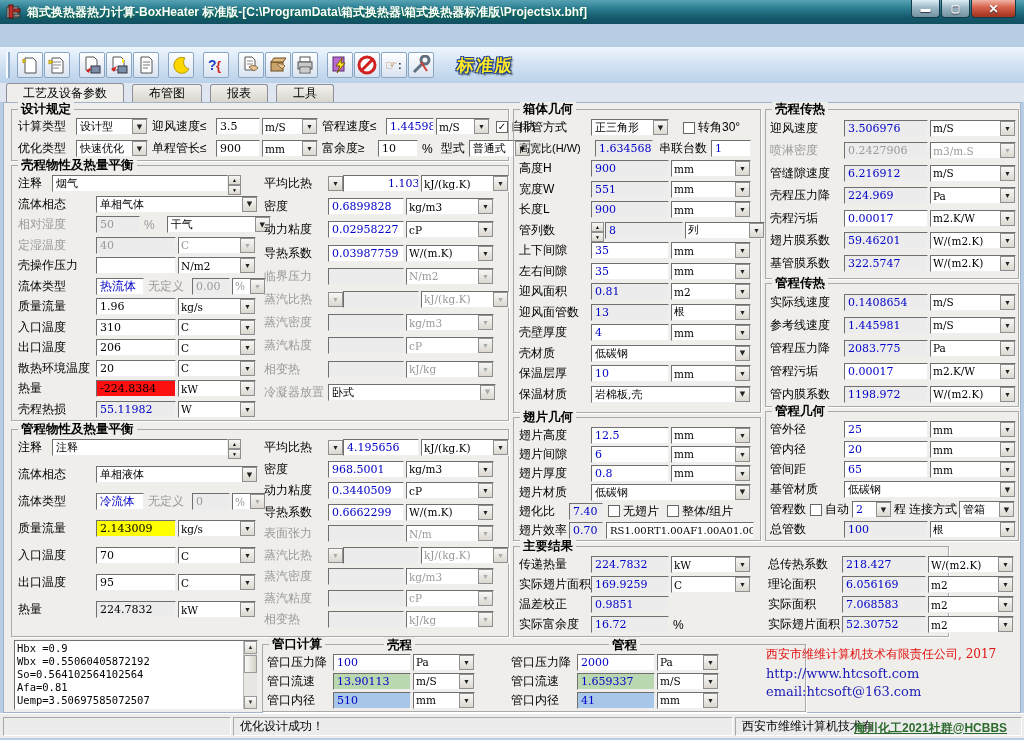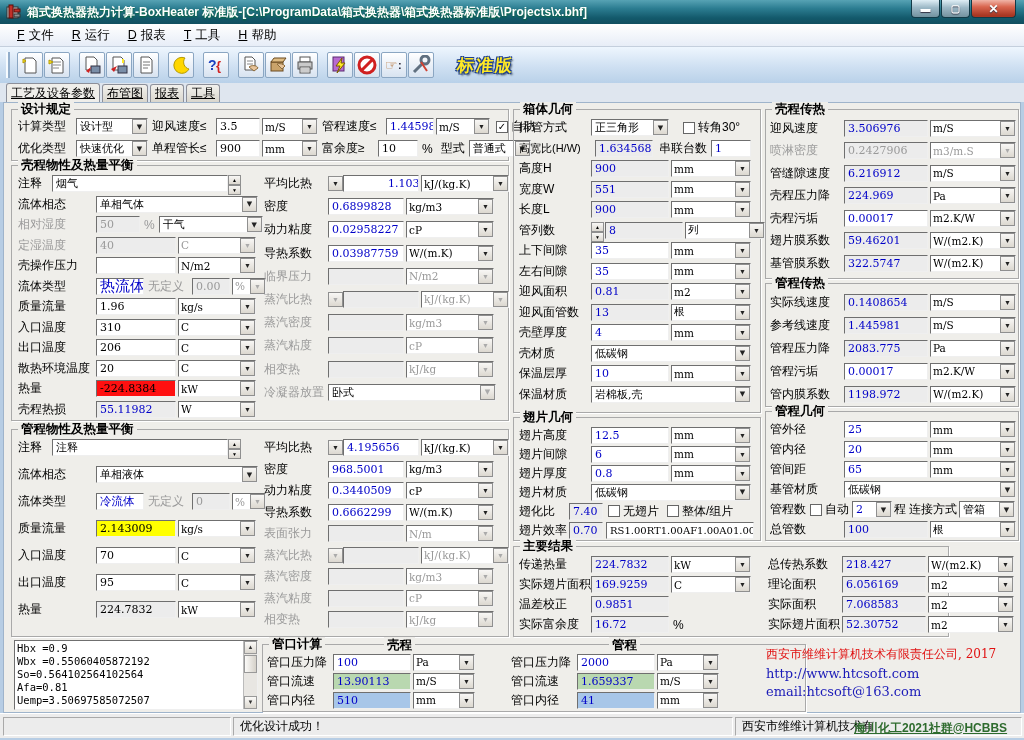--- a/index.html
+++ b/index.html
@@ -33,23 +33,23 @@
   .grip{width:4px;height:26px;border-left:2px solid #f6fbff;border-right:2px solid #93aecb;margin:0 7px 0 6px;}
   .tbtn{width:26px;height:26px;flex:none;margin-right:1px;border:1px solid #8ba6c2;border-radius:2px;
     background:linear-gradient(#ffffff,#e7eef7 60%,#d8e3f0);display:flex;align-items:center;justify-content:center;}
   .tgap{width:8px;flex:none;}
   .edition{margin-left:22px;font-size:17px;font-weight:bold;letter-spacing:2px;color:#ffe926;transform:skewX(-6deg);
     text-shadow:1px 1px 0 #1d3f8f,-1px -1px 0 #1d3f8f,1px -1px 0 #1d3f8f,-1px 1px 0 #1d3f8f,2px 2px 2px #456;}
 
   
   .tabstrip{position:absolute;left:0;top:83px;width:1024px;height:19px;background:#dfe6ef;
     display:flex;align-items:flex-end;padding-left:6px;}
-  .tab{height:18px;padding:0 4px;font-size:12px;display:flex;align-items:center;
+  .tab{height:18px;padding:0 16px;font-size:12px;display:flex;align-items:center;
     border:1px solid #8d909a;border-bottom:none;border-radius:3px 3px 0 0;
-    background:linear-gradient(#f2f1ed,#d9d6cd);margin-right:2px;color:#000;text-decoration:underline;}
+    background:linear-gradient(#f2f1ed,#d9d6cd);margin-right:8px;color:#000;}
   .tab.active{background:#efeeea;height:19px;}
 
   
   .content{position:absolute;left:3px;top:102px;width:1018px;height:611px;background:#efeeea;
     border:1px solid #9fb4cb;}
 
   .gbox{position:absolute;border:1px solid #a9a9a9;box-shadow:1px 1px 0 #ffffff;}
   .legend{position:absolute;top:-8px;left:6px;background:#efeeea;padding:0 3px;
     font-size:12.5px;font-weight:bold;color:#000;line-height:14px;white-space:nowrap;}
   .subhdr{position:absolute;top:-8px;background:#efeeea;padding:0 3px;font-size:12.5px;font-weight:bold;}
@@ -123,27 +123,20 @@
       <rect x="8" y="10" width="6" height="3" fill="#909090" stroke="#333"></rect>
     </svg>
     <span class="ttl">箱式换热器热力计算-BoxHeater 标准版-[C:\ProgramData\箱式换热器\箱式换热器标准版\Projects\x.bhf]</span>
     <span class="winbtns">
       <span class="wbtn min">▬</span>
       <span class="wbtn max">▢</span>
       <span class="wbtn close">✕</span>
     </span>
   </div>
 
-  <div class="menubar">
-    <span class="menuitem"><u>F</u><span>文件</span></span>
-    <span class="menuitem"><u>R</u><span>运行</span></span>
-    <span class="menuitem"><u>D</u><span>报表</span></span>
-    <span class="menuitem"><u>T</u><span>工具</span></span>
-    <span class="menuitem"><u>H</u><span>帮助</span></span>
-  </div>
 
   <div class="toolbar">
     <span class="grip"></span>
     <span class="tbtn">
         <svg width="20" height="20" viewBox="0 0 20 20">
           <path d="M5 3h8l3 3v12H5z" fill="#fff" stroke="#555"></path>
           <path d="M3 4l3 2-3 2z" fill="#ffe926" stroke="#b59a00"></path>
         </svg>
       </span>
     <span class="tbtn">
@@ -312,21 +305,21 @@
           <span class="lbl">流体相态</span>
           <span class="fld e wide">
               <span>单相气体</span>
               <span class="dd in">▼</span>
             </span>
         </div>
         <div class="row">
           <span class="lbl gray">相对湿度</span>
           <span class="fld d" style="width:44px;">50</span>
           <span class="utext gray">%</span>
-          <span class="fld e wide" style="width:104px;margin-left:4px;gap:44px;">
+          <span class="fld e wide" style="width:104px;margin-left:12px;gap:44px;">
               <span>干气</span>
               <span class="dd in">▼</span>
             </span>
         </div>
         <div style="--rh:19px;--g:1.5px;">
             <div class="row">
               <span class="lbl gray">定湿温度</span>
               <span class="fld d">40</span>
               <span class="combo d" style="margin-left: 2px;">
                 <span class="ut">C</span>
@@ -337,21 +330,21 @@
               <span class="lbl">壳操作压力</span>
               <span class="fld e"></span>
               <span class="combo" style="margin-left: 2px;">
                 <span class="ut">N/m2</span>
                 <span class="dd">▼</span>
               </span>
             </div>
           </div>
         <div class="row">
           <span class="lbl">流体类型</span>
-          <span class="fld e" style="width:48px;color:#0000c8;font-family:'Liberation Sans',sans-serif;font-size:15px;">热流体</span>
+          <span class="fld e" style="width:48px;color:#0000c8;font-family:'Liberation Sans',sans-serif;font-size:12px;">热流体</span>
           <span class="lbl gray" style="width:44px;margin-left:4px;">无定义</span>
           <span class="fld d" style="width:38px;">0.00</span>
           <span class="combo d" style="width:34px;margin-left:2px;">
               <span class="ut">%</span>
               <span class="dd dddis">▼</span>
             </span>
         </div>
         <div style="--rh:19px;--g:1.5px;">
             <div class="row">
               <span class="lbl">质量流量</span>

